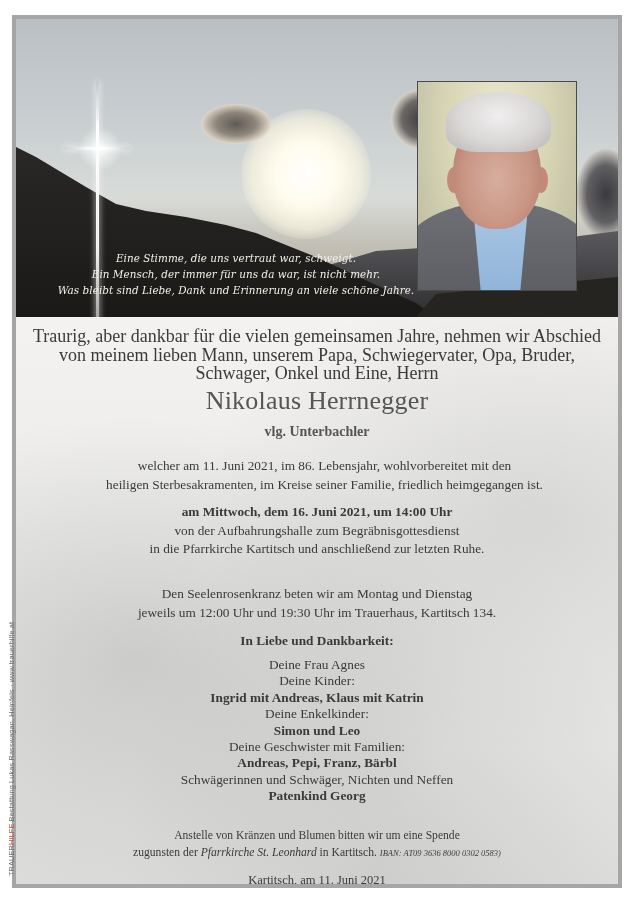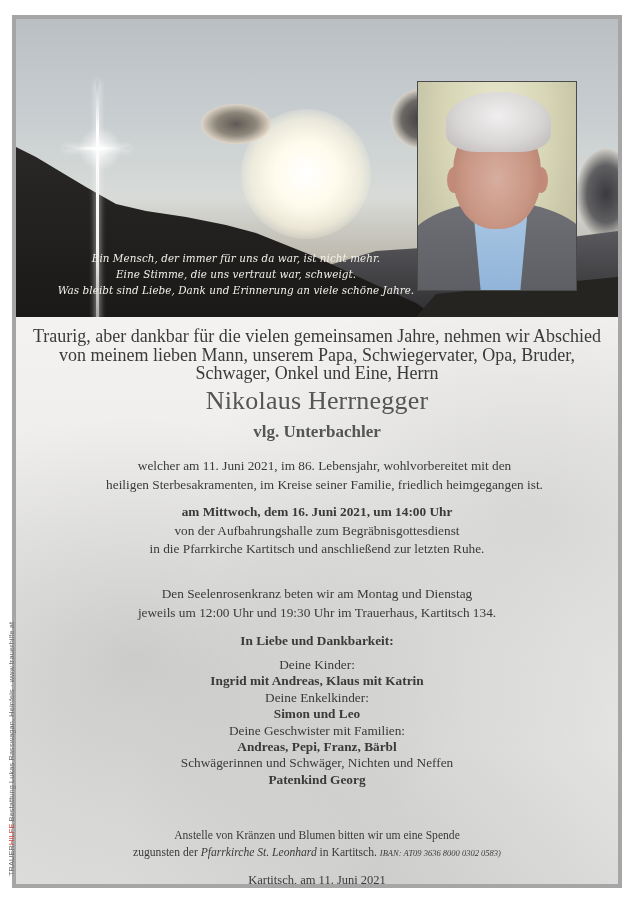--- a/index.html
+++ b/index.html
@@ -81,21 +81,21 @@
       background:
         radial-gradient(ellipse at 20% 60%, rgba(150,150,150,0.35) 0%, rgba(150,150,150,0) 50%),
         radial-gradient(ellipse at 85% 35%, rgba(160,160,160,0.28) 0%, rgba(160,160,160,0) 45%),
         radial-gradient(ellipse at 60% 95%, rgba(170,170,170,0.3) 0%, rgba(170,170,170,0) 50%),
         linear-gradient(180deg, #f3f2f1 0%, #e8e8e6 60%, #dcdcda 100%);
     }
     .text-block { position: absolute; left: 0; width: 602px; text-align: center; color: #3a3a3a; font-family: "Liberation Serif", serif; }
     .text-block div { white-space: nowrap; }
     .intro { top: 10px; font-size: 18px; line-height: 18.5px; }
     .name { top: 66px; font-family: "Liberation Serif", serif; font-weight: normal; font-size: 26px; line-height: 36px; color: #555555; letter-spacing: 0.2px; }
-    .alias { top: 103px; font-family: "Liberation Serif", serif; font-weight: bold; font-size: 17px; line-height: 24px; color: #555555; }
+    .alias { top: 103px; font-family: "Liberation Serif", serif; font-weight: bold; font-size: 14px; line-height: 24px; color: #555555; }
     .death { top: 140px; font-size: 13.3px; line-height: 18.5px; padding-left: 15px; }
     .funeral { top: 186px; font-size: 13.3px; line-height: 18.5px; }
     .funeral .strong { font-weight: bold; }
     .rosary { top: 268px; font-size: 13.3px; line-height: 18.5px; }
     .signoff-head { top: 315px; font-size: 13.3px; line-height: 18px; font-weight: bold; }
     .family { top: 340px; font-size: 13.3px; line-height: 16.4px; }
     .family .strong { font-weight: bold; }
     .donation { top: 511px; font-size: 11.6px; line-height: 16.5px; }
     .donation .italic { font-style: italic; }
     .donation .iban { font-style: italic; font-size: 8.5px; }
@@ -131,22 +131,22 @@
       </defs>
       <path d="M300,250 L360,232 L420,228 L480,222 L540,220 L602,212 L602,298 L300,298 Z" fill="url(#mtnB)"></path>
       <path d="M0,128 L20,138 L40,150 L70,168 L100,185 L130,192 L170,198 L210,206 L240,214 L270,226 L300,238 L330,252 L360,266 L400,284 L420,298 L0,298 Z" fill="url(#mtnA)"></path>
       <path d="M420,275 L470,270 L520,265 L560,262 L602,258 L602,298 L400,298 Z" fill="#262420"></path>
     </svg>
     <div class="cross-glow"></div>
     <div class="cross-v"></div>
     <div class="cross-h"></div>
 
     <div class="quote">
+      <div>Eine Stimme, die uns vertraut war, schweigt.</div>
       <div>Ein Mensch, der immer für uns da war, ist nicht mehr.</div>
-      <div>Eine Stimme, die uns vertraut war, schweigt.</div>
       <div>Was bleibt sind Liebe, Dank und Erinnerung an viele schöne Jahre.</div>
     </div>
 
     <div class="portrait">
       <div class="p-jacket"></div>
       <div class="p-shirt"></div>
       <div class="p-ear l"></div>
       <div class="p-ear r"></div>
       <div class="p-face"></div>
       <div class="p-hair"></div>
@@ -176,20 +176,21 @@
     </div>
 
     <div class="text-block rosary">
       <div>Den Seelenrosenkranz beten wir am Montag und Dienstag</div>
       <div>jeweils um 12:00 Uhr und 19:30 Uhr im Trauerhaus, Kartitsch 134.</div>
     </div>
 
     <div class="text-block signoff-head">In Liebe und Dankbarkeit:</div>
 
     <div class="text-block family">
+      <div>Deine Frau Agnes</div>
       <div>Deine Kinder:</div>
       <div class="strong">Ingrid mit Andreas, Klaus mit Katrin</div>
       <div>Deine Enkelkinder:</div>
       <div class="strong">Simon und Leo</div>
       <div>Deine Geschwister mit Familien:</div>
       <div class="strong">Andreas, Pepi, Franz, Bärbl</div>
       <div>Schwägerinnen und Schwäger, Nichten und Neffen</div>
       <div class="strong">Patenkind Georg</div>
     </div>
 

